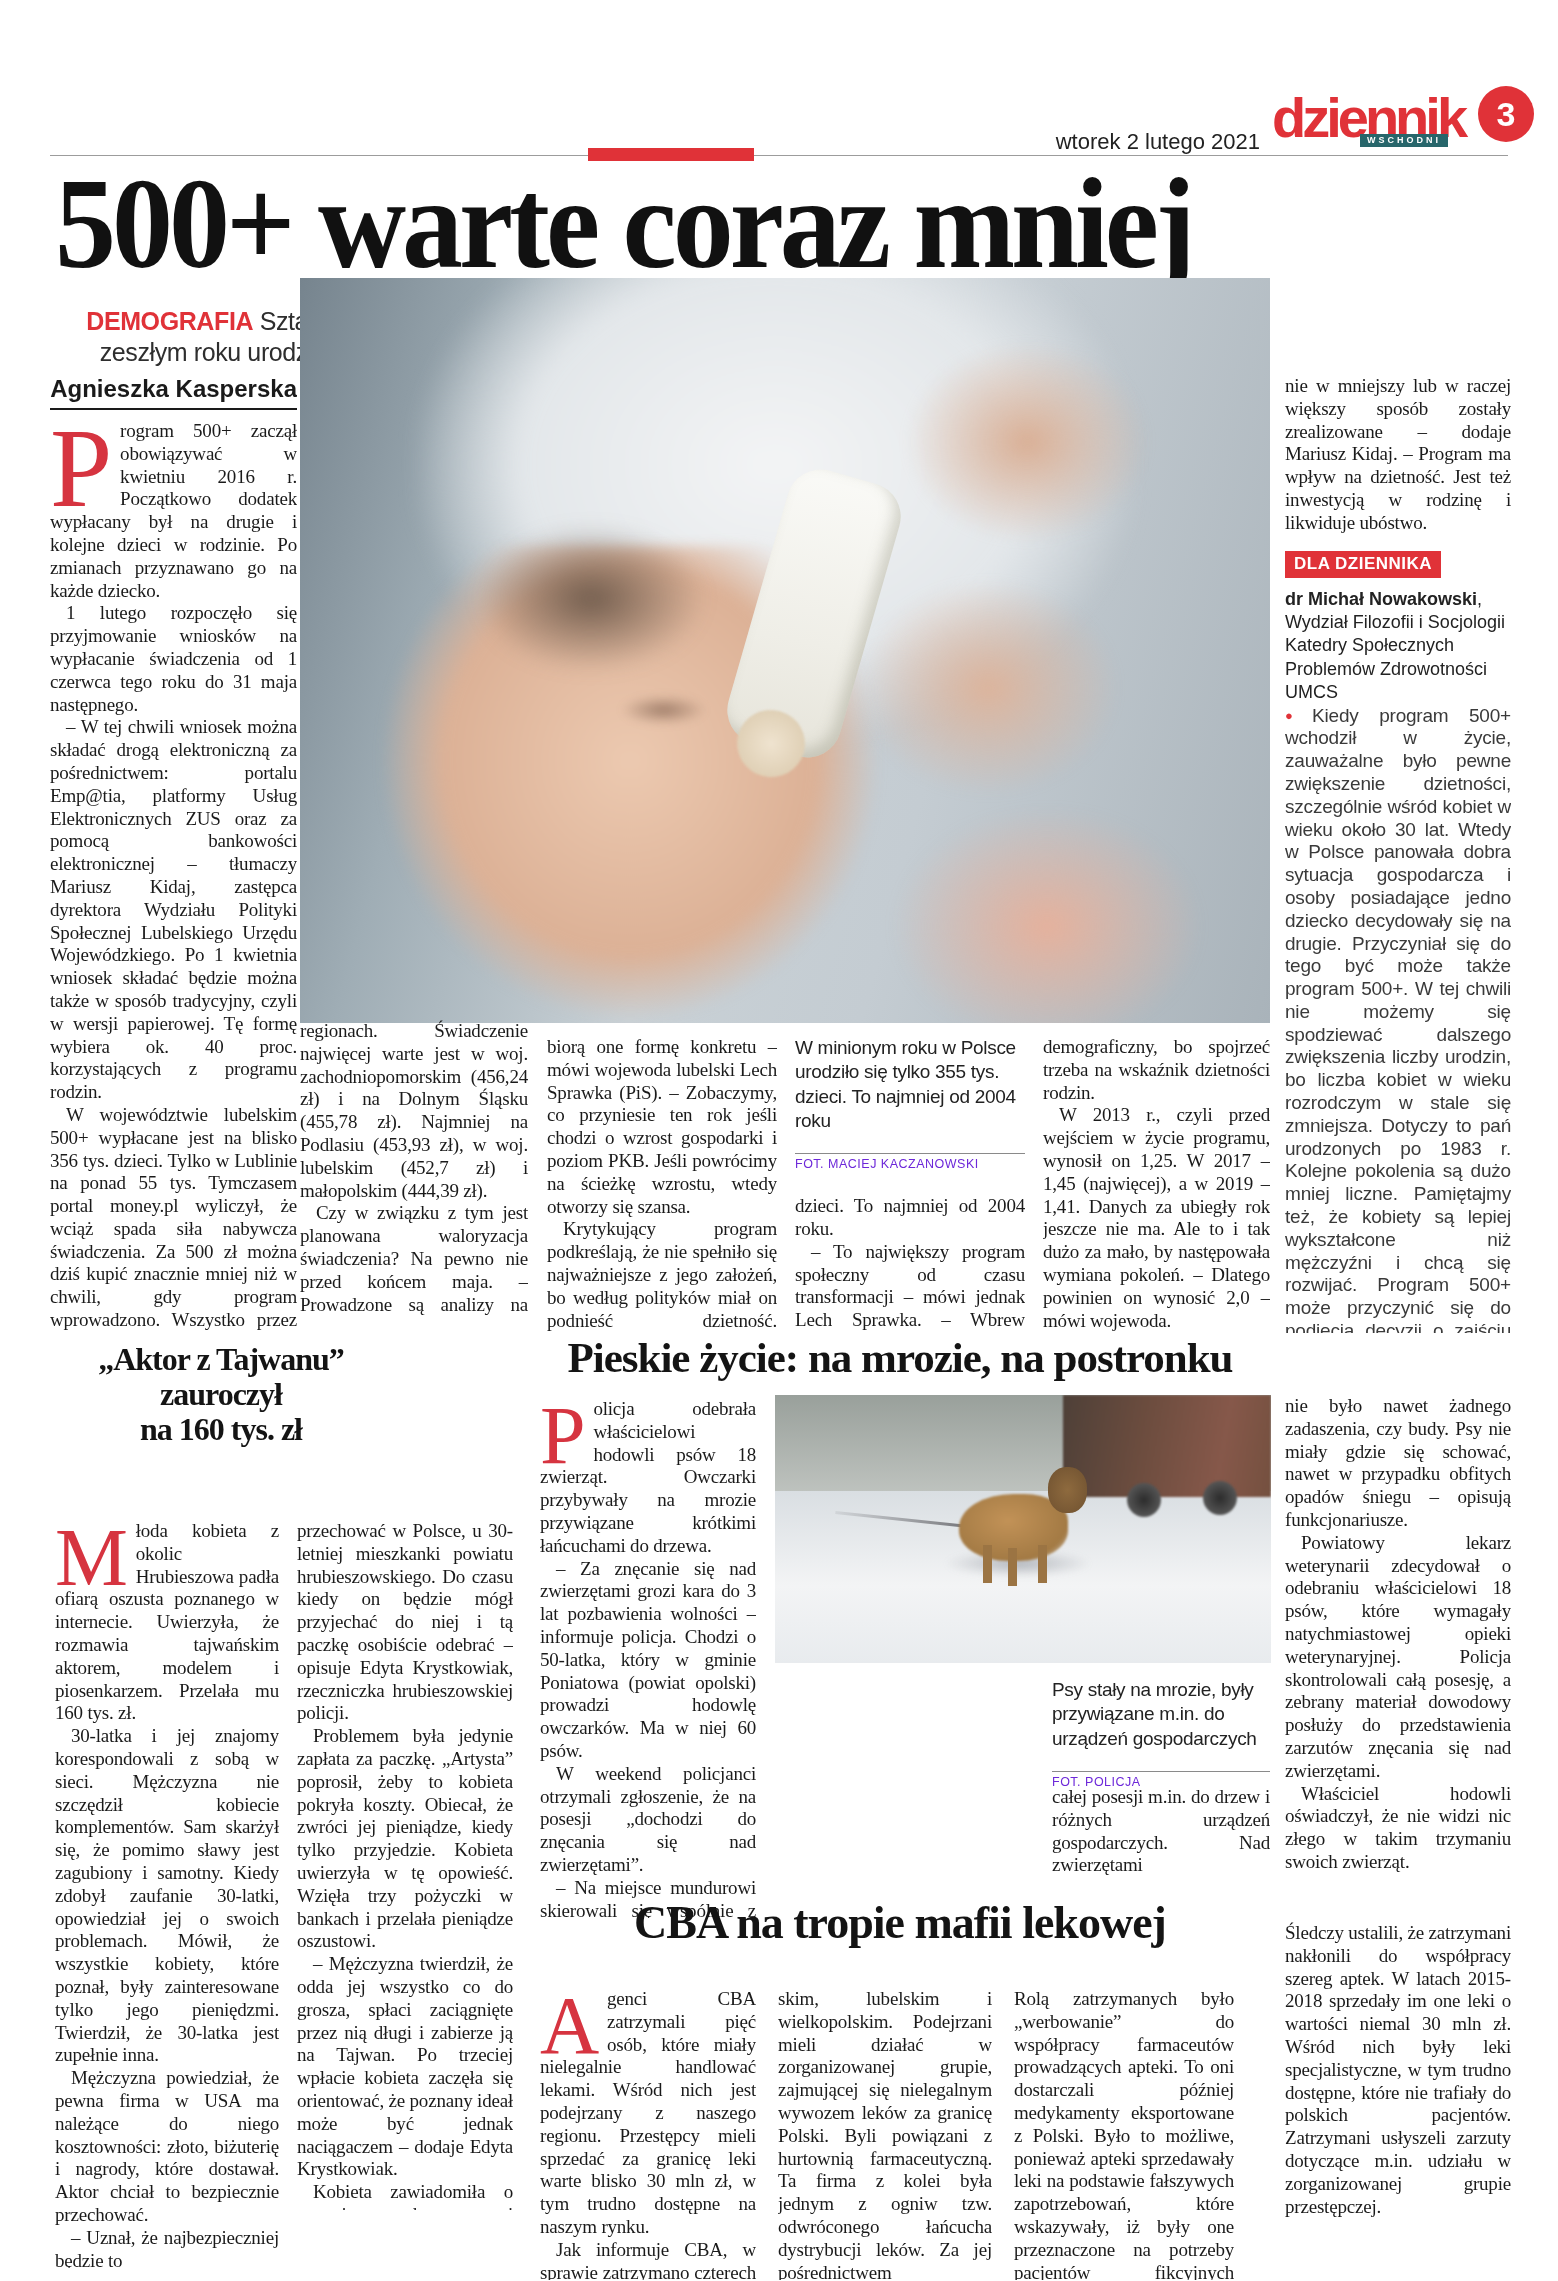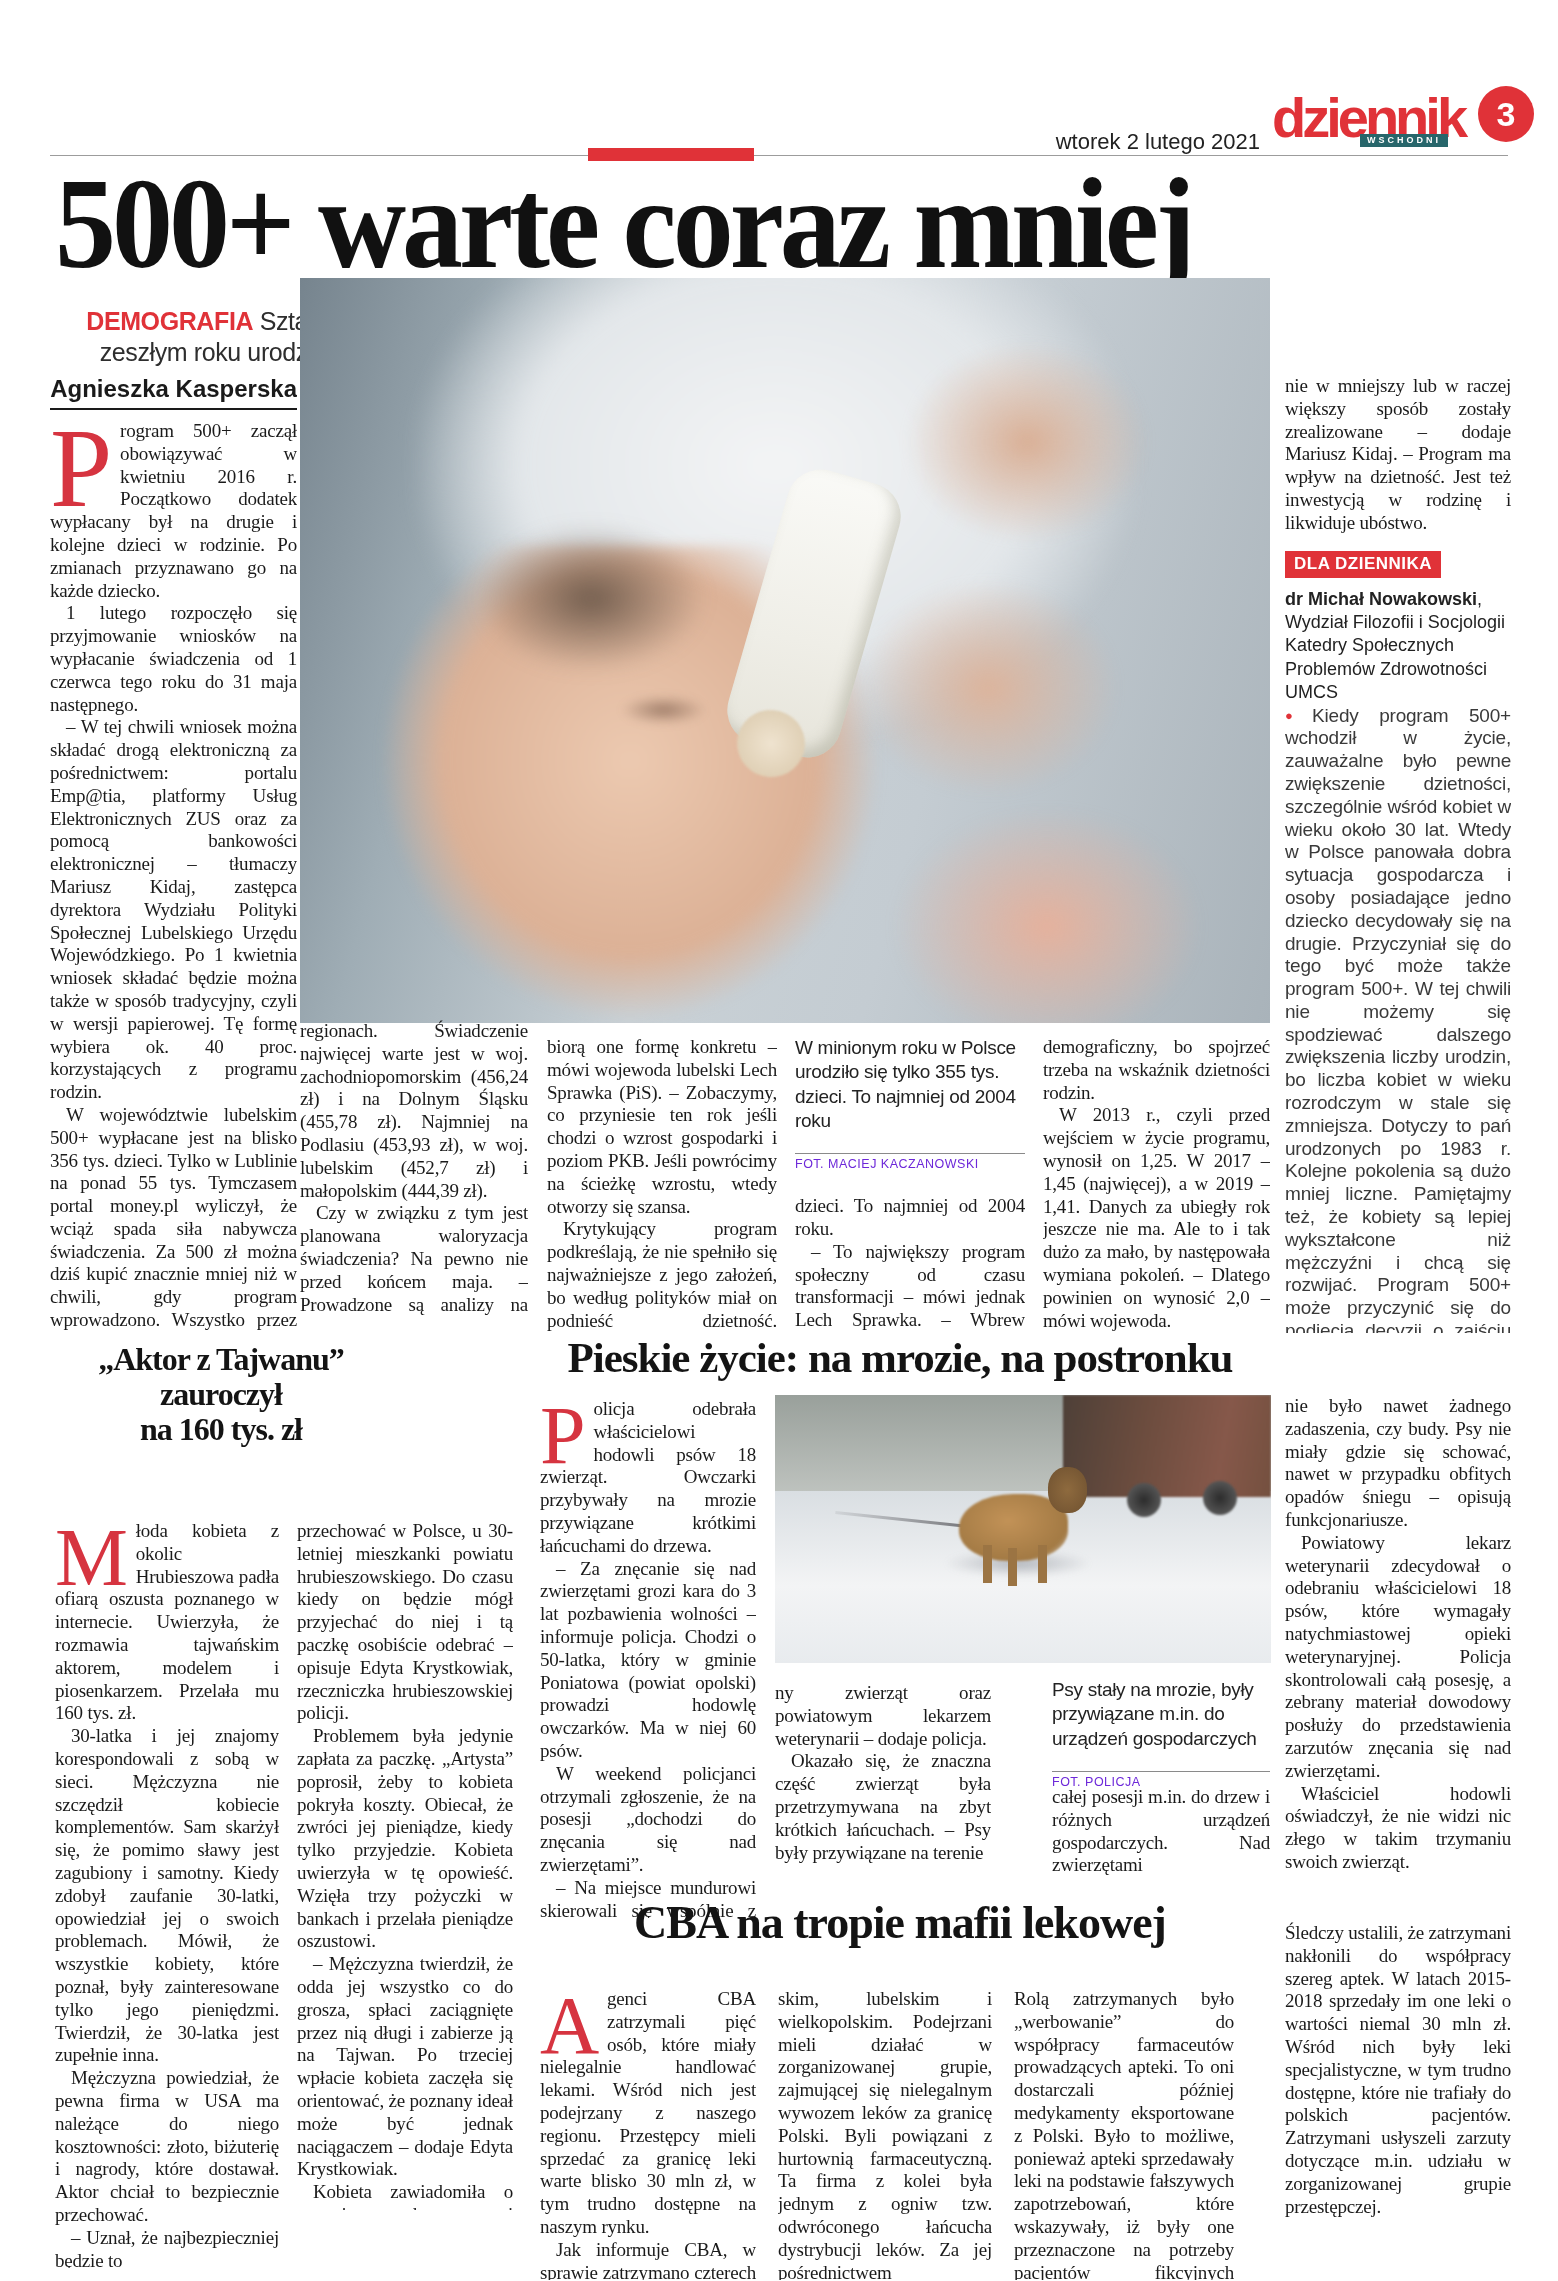--- a/index.html
+++ b/index.html
@@ -254,24 +254,20 @@
     <div class="dp-leg" style="left:53%; top:56%;"></div>
   </div>
 
   <div class="abs col a3c1">
     <p><span class="dropcap dc-l">P</span><span>olicja odebrała właścicielowi hodowli psów 18 zwierząt. Owczarki przybywały na mrozie przywiązane krótkimi łańcuchami do drzewa.</span></p>
     <p>– Za znęcanie się nad zwierzętami grozi kara do 3 lat pozbawienia wolności – informuje policja. Chodzi o 50-latka, który w gminie Poniatowa (powiat opolski) prowadzi hodowlę owczarków. Ma w niej 60 psów.</p>
     <p>W weekend policjanci otrzymali zgłoszenie, że na posesji „dochodzi do znęcania się nad zwierzętami”.</p>
     <p>– Na miejsce mundurowi skierowali się wspólnie z inspektorem do spraw ochro-</p>
   </div>
 
-  <div class="abs col a3c2">
-    <p>ny zwierząt oraz powiatowym lekarzem weterynarii – dodaje policja.</p>
-    <p>Okazało się, że znaczna część zwierząt była przetrzymywana na zbyt krótkich łańcuchach. – Psy były przywiązane na terenie</p>
-  </div>
 
   <div class="abs a3cap">
     <div class="caption">Psy stały na mrozie, były przywiązane m.in. do urządzeń gospodarczych</div>
     <div class="credit">FOT. POLICJA</div>
   </div>
 
   <div class="abs col a3c3">
     <p>całej posesji m.in. do drzew i różnych urządzeń gospodarczych. Nad zwierzętami</p>
   </div>
 

